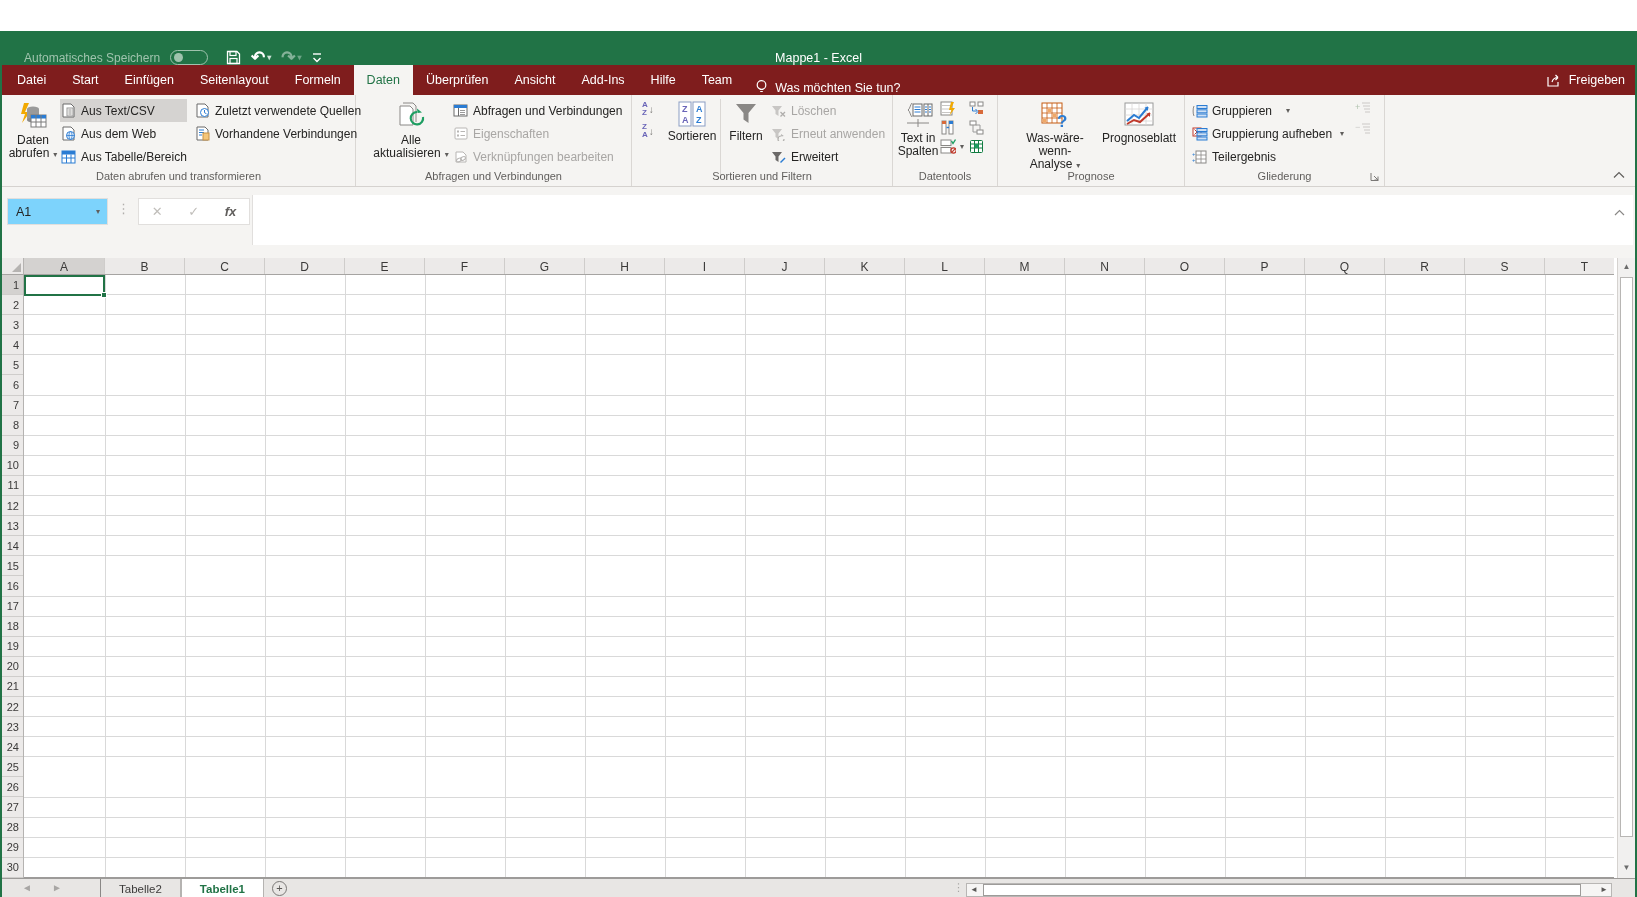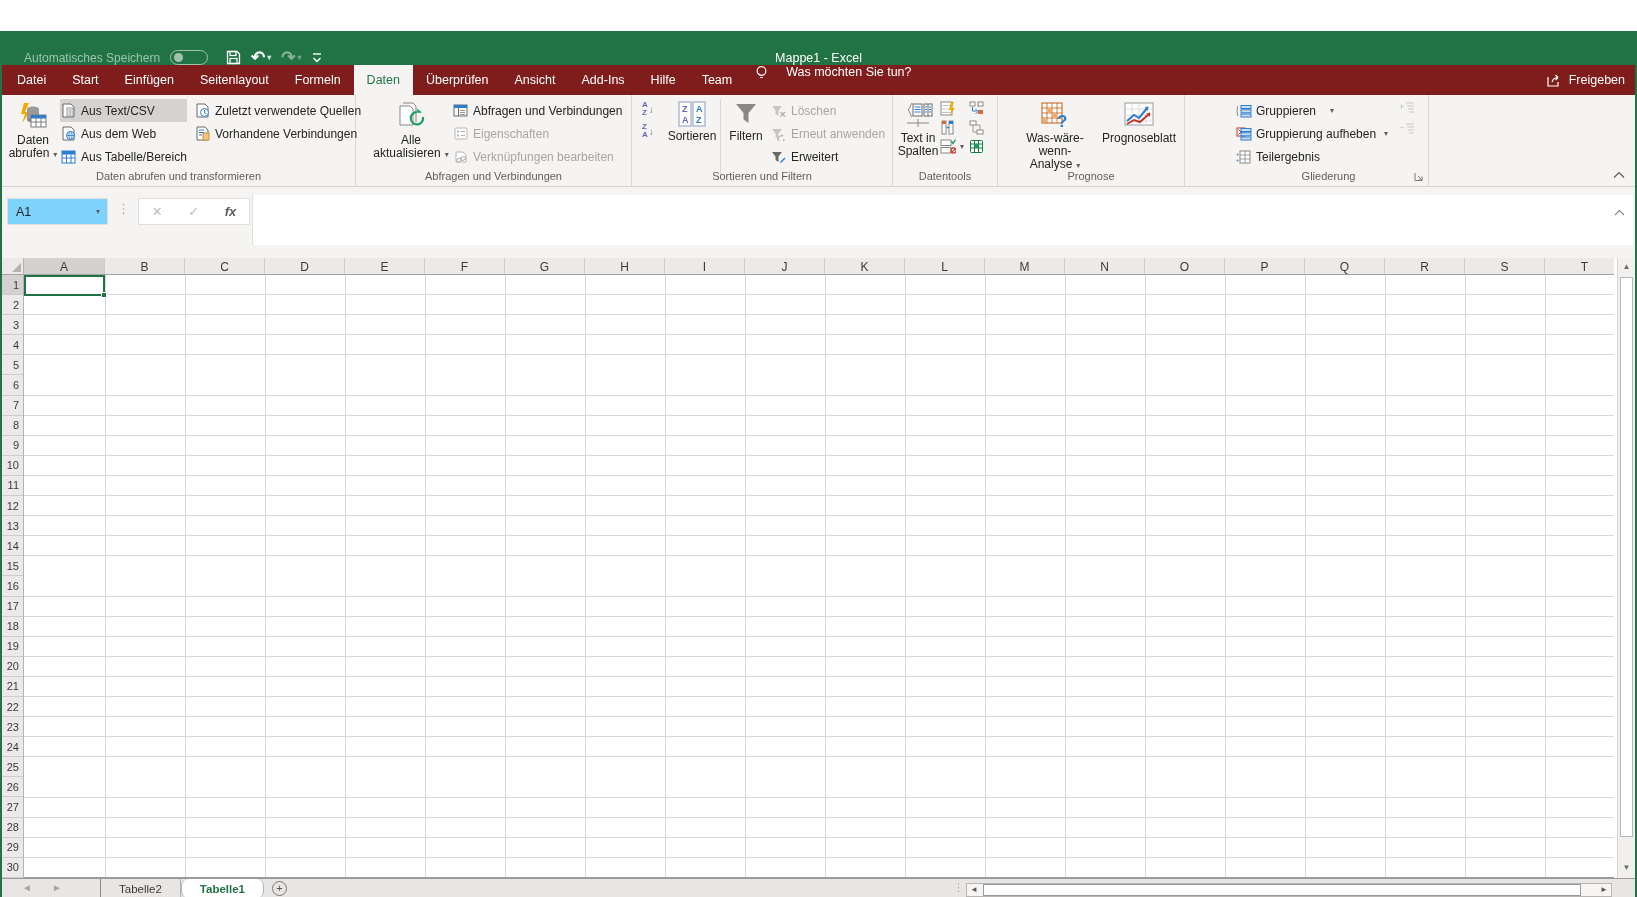--- a/index.html
+++ b/index.html
@@ -22,21 +22,21 @@
   .dim { opacity:.45; }
   #title-text { position:absolute; left:50%; transform:translateX(-50%); font-size:12.5px; color:#fff; white-space:nowrap; }
   #titlebar-right { position:absolute; right:0; top:0; height:34px; display:flex; align-items:center; }
   #user-name { font-size:12px; color:#fff; margin-right:26px; }
   .caption-btn { width:46px; height:34px; display:flex; align-items:center; justify-content:center; color:#fff; }
 
   #menubar { left:0; top:65px; width:1637px; height:30px; background:#7f1d1d; display:flex; align-items:stretch; }
   #menu-tabs { display:flex; margin-left:4px; }
   .mtab { color:#fff; font-size:12.5px; line-height:30px; padding:0 13px; white-space:nowrap; }
   .mtab.active { background:#f5f4f2; color:#217346; }
-  #search-box { display:flex; align-items:flex-start; gap:18px; margin-left:10px; color:#fff; font-size:12.5px; }
+  #search-box { display:flex; align-items:flex-end; gap:7px; margin-left:10px; color:#fff; font-size:12.5px; }
   #share { position:absolute; right:12px; top:65px; height:30px; display:flex; align-items:center; gap:6px; color:#fff; font-size:12.5px; }
 
   
   #ribbon { left:0; top:95px; width:1637px; height:92px; background:#f5f4f2; border-bottom:1px solid #d5d2cf; }
   .rgroup { position:absolute; top:0; height:91px; border-right:1px solid #dad7d4; }
   .glabel { position:absolute; bottom:4px; left:0; right:0; text-align:center; font-size:11px; color:#605e5c; white-space:nowrap; }
   .bigbtn { position:absolute; display:flex; flex-direction:column; align-items:center; text-align:center; font-size:12px; color:#252423; line-height:13px; }
   .bigbtn .bic { margin:4px 0 3px 0; }
   .sitem { display:flex; align-items:center; height:23px; font-size:12px; color:#252423; white-space:nowrap; }
   .sitem .sic { width:17px; height:16px; margin-right:4px; display:flex; align-items:center; justify-content:center; }
@@ -83,21 +83,21 @@
   #v-scroll { left:1617px; top:258px; width:18px; height:620px; background:#f1f0ef; border-left:1px solid #d5d2cf; }
   .scr-btn { position:absolute; left:0; width:17px; height:17px; display:flex; align-items:center; justify-content:center; color:#6b6b6b; font-size:8px; }
   #v-thumb { position:absolute; left:2px; top:19px; width:13px; height:560px; background:#fff; border:1px solid #b8b6b4; }
 
   
   #tabbar { left:0; top:878px; width:1637px; height:19px; background:#e8e6e4; border-top:1px solid #9d9b99; }
   .navarr { position:absolute; top:3px; color:#a8a6a4; font-size:10px; }
   #tab-sep { position:absolute; left:100px; top:0; width:1px; height:19px; background:#8a8886; }
   #sheet-tabs { position:absolute; left:101px; top:0; height:19px; display:flex; }
   .stab { height:19px; padding:0 18px; display:flex; align-items:center; font-size:11.5px; color:#3b3a39; border-right:1px solid #b5b3b1; }
-  .stab.active { background:#fff; color:#217346; font-weight:bold; border-left:1px solid #b5b3b1;border-radius:7px; }
+  .stab.active { background:#fff; color:#217346; font-weight:bold; border-left:1px solid #b5b3b1; }
   #add-sheet { position:absolute; left:272px; top:2px; width:15px; height:15px; border:1px solid #7a7876; border-radius:50%; color:#5a5856; font-size:11px; line-height:13px; text-align:center; }
   #tab-splitter { position:absolute; left:953px; top:2px; color:#a8a6a4; font-size:11px; }
   #h-scroll { position:absolute; left:966px; top:4px; width:646px; height:14px; background:#f6f5f4; border:1px solid #b8b6b4; }
   #h-scroll .left-a { position:absolute; left:3px; top:1px; color:#5a5856; font-size:8px; }
   #h-scroll .right-a { position:absolute; right:3px; top:1px; color:#5a5856; font-size:8px; }
   #h-thumb { position:absolute; left:16px; top:0; width:598px; height:12px; background:#fff; border:1px solid #9d9b99; }
 
   svg { display:block; }
 </style>
 </head>
@@ -459,21 +459,21 @@
             <path d="M24 6 L20.5 6.5 L24 10 Z" fill="#2b7cd3"></path>
           <path d="M3 23 L10 19 L16 21 L26 12" fill="none" stroke="#c0392b" stroke-width="2"></path>
             <path d="M26 12 L22.5 12.5 L26 16 Z" fill="#c0392b"></path>
         </svg>
       </span>
       <span>Prognoseblatt</span>
     </div>
     <div class="glabel">Prognose</div>
   </div>
 
-  <div class="rgroup" style="left:1229px; width:200px;">
+  <div class="rgroup" style="left:1185px; width:200px;">
     <div class="col" style="left:6px;">
       <div class="sitem">
         <span class="sic">
           <svg width="16" height="14" viewBox="0 0 16 14">
               <path d="M2 2 C0.8 4 0.8 10 2 12" fill="none" stroke="#8a8886"></path>
               <rect x="5" y="1.5" width="10" height="3" fill="#cfe0f4" stroke="#2b7cd3"></rect>
               <rect x="5" y="5.8" width="10" height="3" fill="#cfe0f4" stroke="#2b7cd3"></rect>
               <rect x="5" y="10" width="10" height="3" fill="#cfe0f4" stroke="#2b7cd3"></rect>
             </svg>
         </span>

